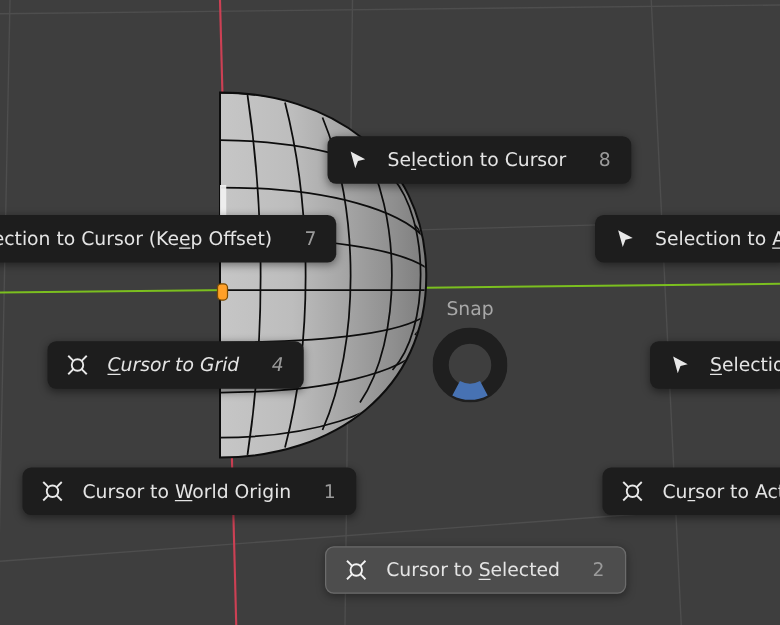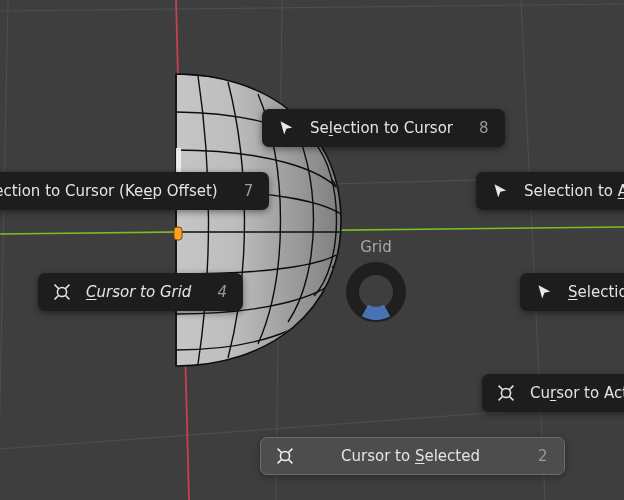--- a/index.html
+++ b/index.html
@@ -42,21 +42,20 @@
     font-size: 15px;
     padding: 0 0 0 14px;
     pointer-events: auto;
     white-space: nowrap;
     box-shadow: 0 2px 7px rgba(0,0,0,0.45);
   }
   .pie-item.selected {
     background: #4d4d4d;
     border: 1px solid #6c6c6c;
     box-shadow: 0 2px 7px rgba(0,0,0,0.35);
-    gap: 32px;
   }
   .pie-item .pie-icon {
     width: 20px;
     height: 20px;
     flex: 0 0 20px;
     margin-right: 14px;
     display: block;
   }
   .pie-item .pie-label {
     flex: 0 0 auto;
@@ -175,21 +174,21 @@
       </g>
 
       <rect x="176" y="148" width="5" height="44" fill="#f1f1f1" opacity="0.92"></rect>
 
       <rect x="174" y="227" width="8" height="13" rx="3" fill="#ffa028" stroke="#7a4a00" stroke-width="1"></rect>
     </g>
   </svg>
 
   <div class="pie-layer">
 
-    <div id="pie-title">Grid</div>
+    <div id="pie-title">Snap</div>
 
     <svg id="pie-center" viewBox="0 0 60 60" xmlns="http://www.w3.org/2000/svg">
       <circle cx="30" cy="30" r="23.5" fill="none" stroke="#1f1f1f" stroke-width="13"></circle>
       <path d="M 18.9 48.6 A 23.5 23.5 0 0 0 41.1 48.6" fill="none" stroke="#4772b3" stroke-width="13"></path>
     </svg>
 
     <div class="pie-item" id="item-sel-cursor">
       <svg class="pie-icon" viewBox="0 0 20 20">
         <path d="M4.5 3.2 L16.2 9.4 L10.4 10.7 L8.2 16.6 Z" fill="#e8e8e8"></path>
       </svg>
@@ -221,29 +220,40 @@
       <span class="pie-key">4</span>
     </div>
 
     <div class="pie-item clip-right" id="item-sel-grid">
       <svg class="pie-icon" viewBox="0 0 20 20">
         <path d="M4.5 3.2 L16.2 9.4 L10.4 10.7 L8.2 16.6 Z" fill="#e8e8e8"></path>
       </svg>
       <span class="pie-label"><u>S</u>electio</span>
     </div>
 
-
-    <div class="pie-item clip-right" id="item-cursor-active">
+    <div class="pie-item" id="item-cursor-world">
       <svg class="pie-icon" viewBox="0 0 20 20">
         <circle cx="10" cy="10" r="4.6" fill="none" stroke="#e8e8e8" stroke-width="1.5"></circle>
         <line x1="2.6" y1="2.6" x2="6.7" y2="6.7" stroke="#e8e8e8" stroke-width="1.5"></line>
         <line x1="17.4" y1="2.6" x2="13.3" y2="6.7" stroke="#e8e8e8" stroke-width="1.5"></line>
         <line x1="2.6" y1="17.4" x2="6.7" y2="13.3" stroke="#e8e8e8" stroke-width="1.5"></line>
         <line x1="17.4" y1="17.4" x2="13.3" y2="13.3" stroke="#e8e8e8" stroke-width="1.5"></line>
       </svg>
+      <span class="pie-label">Cursor to <u>W</u>orld Origin</span>
+      <span class="pie-key">1</span>
+    </div>
+
+    <div class="pie-item clip-right" id="item-cursor-active">
+      <svg class="pie-icon" viewBox="0 0 20 20">
+        <circle cx="10" cy="10" r="4.6" fill="none" stroke="#e8e8e8" stroke-width="1.5"></circle>
+        <line x1="2.6" y1="2.6" x2="6.7" y2="6.7" stroke="#e8e8e8" stroke-width="1.5"></line>
+        <line x1="17.4" y1="2.6" x2="13.3" y2="6.7" stroke="#e8e8e8" stroke-width="1.5"></line>
+        <line x1="2.6" y1="17.4" x2="6.7" y2="13.3" stroke="#e8e8e8" stroke-width="1.5"></line>
+        <line x1="17.4" y1="17.4" x2="13.3" y2="13.3" stroke="#e8e8e8" stroke-width="1.5"></line>
+      </svg>
       <span class="pie-label">Cu<u>r</u>sor to Acti</span>
     </div>
 
     <div class="pie-item selected" id="item-cursor-selected">
       <svg class="pie-icon" viewBox="0 0 20 20">
         <circle cx="10" cy="10" r="4.6" fill="none" stroke="#f4f4f4" stroke-width="1.5"></circle>
         <line x1="2.6" y1="2.6" x2="6.7" y2="6.7" stroke="#f4f4f4" stroke-width="1.5"></line>
         <line x1="17.4" y1="2.6" x2="13.3" y2="6.7" stroke="#f4f4f4" stroke-width="1.5"></line>
         <line x1="2.6" y1="17.4" x2="6.7" y2="13.3" stroke="#f4f4f4" stroke-width="1.5"></line>
         <line x1="17.4" y1="17.4" x2="13.3" y2="13.3" stroke="#f4f4f4" stroke-width="1.5"></line>

